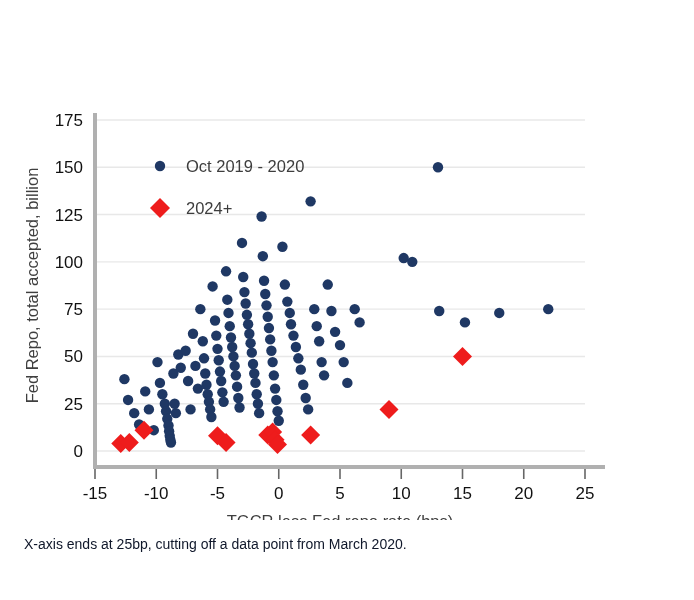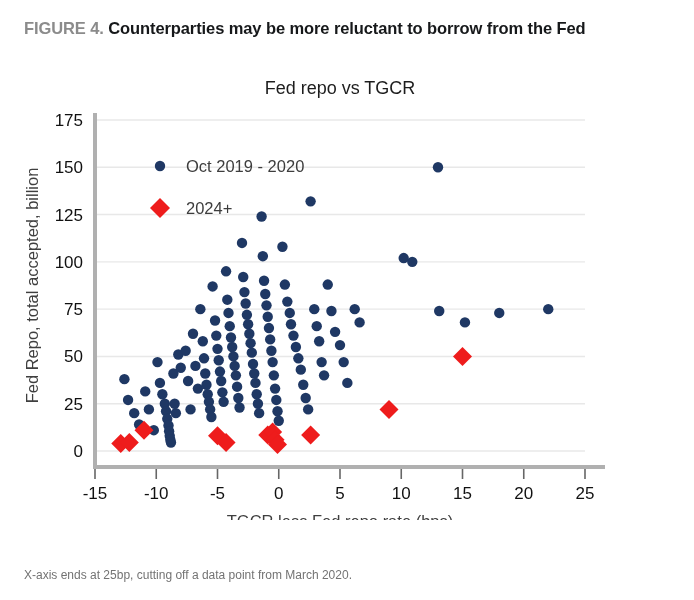--- a/index.html
+++ b/index.html
@@ -82,39 +82,33 @@
     font-size: 16.5px;
     fill: #3d3d3d;
   }
 
   
   #footnotes {
     position: absolute;
     left: 24px;
     top: 534px;
     width: 650px;
-    font-size: 12px;
+    font-size: 14px;
     line-height: 1.5;
-    color: #737373;
-    margin-top: 32px;
+    color: #0f172a;
   }
   #footnotes div { white-space: nowrap; }
 </style>
 </head>
 <body>
 
 <div id="figure-root">
 
-  <div id="figure-heading">
-    <span class="fig-label">FIGURE 4.</span>
-    <span class="fig-title">Counterparties may be more reluctant to borrow from the Fed</span>
-  </div>
 
   <div id="chart-block">
-    <div id="chart-title">Fed repo vs TGCR</div>
     <svg id="plot-svg" width="694" height="450">
       <g id="grid-layer">
           <line x1="95" y1="381" x2="585" y2="381" stroke="#E8E8E8" stroke-width="1.4"></line>
           <line x1="95" y1="333.7142857142857" x2="585" y2="333.7142857142857" stroke="#E8E8E8" stroke-width="1.4"></line>
           <line x1="95" y1="286.42857142857144" x2="585" y2="286.42857142857144" stroke="#E8E8E8" stroke-width="1.4"></line>
           <line x1="95" y1="239.14285714285714" x2="585" y2="239.14285714285714" stroke="#E8E8E8" stroke-width="1.4"></line>
           <line x1="95" y1="191.85714285714286" x2="585" y2="191.85714285714286" stroke="#E8E8E8" stroke-width="1.4"></line>
           <line x1="95" y1="144.57142857142856" x2="585" y2="144.57142857142856" stroke="#E8E8E8" stroke-width="1.4"></line>
           <line x1="95" y1="97.28571428571428" x2="585" y2="97.28571428571428" stroke="#E8E8E8" stroke-width="1.4"></line>
           <line x1="95" y1="50" x2="585" y2="50" stroke="#E8E8E8" stroke-width="1.4"></line>

